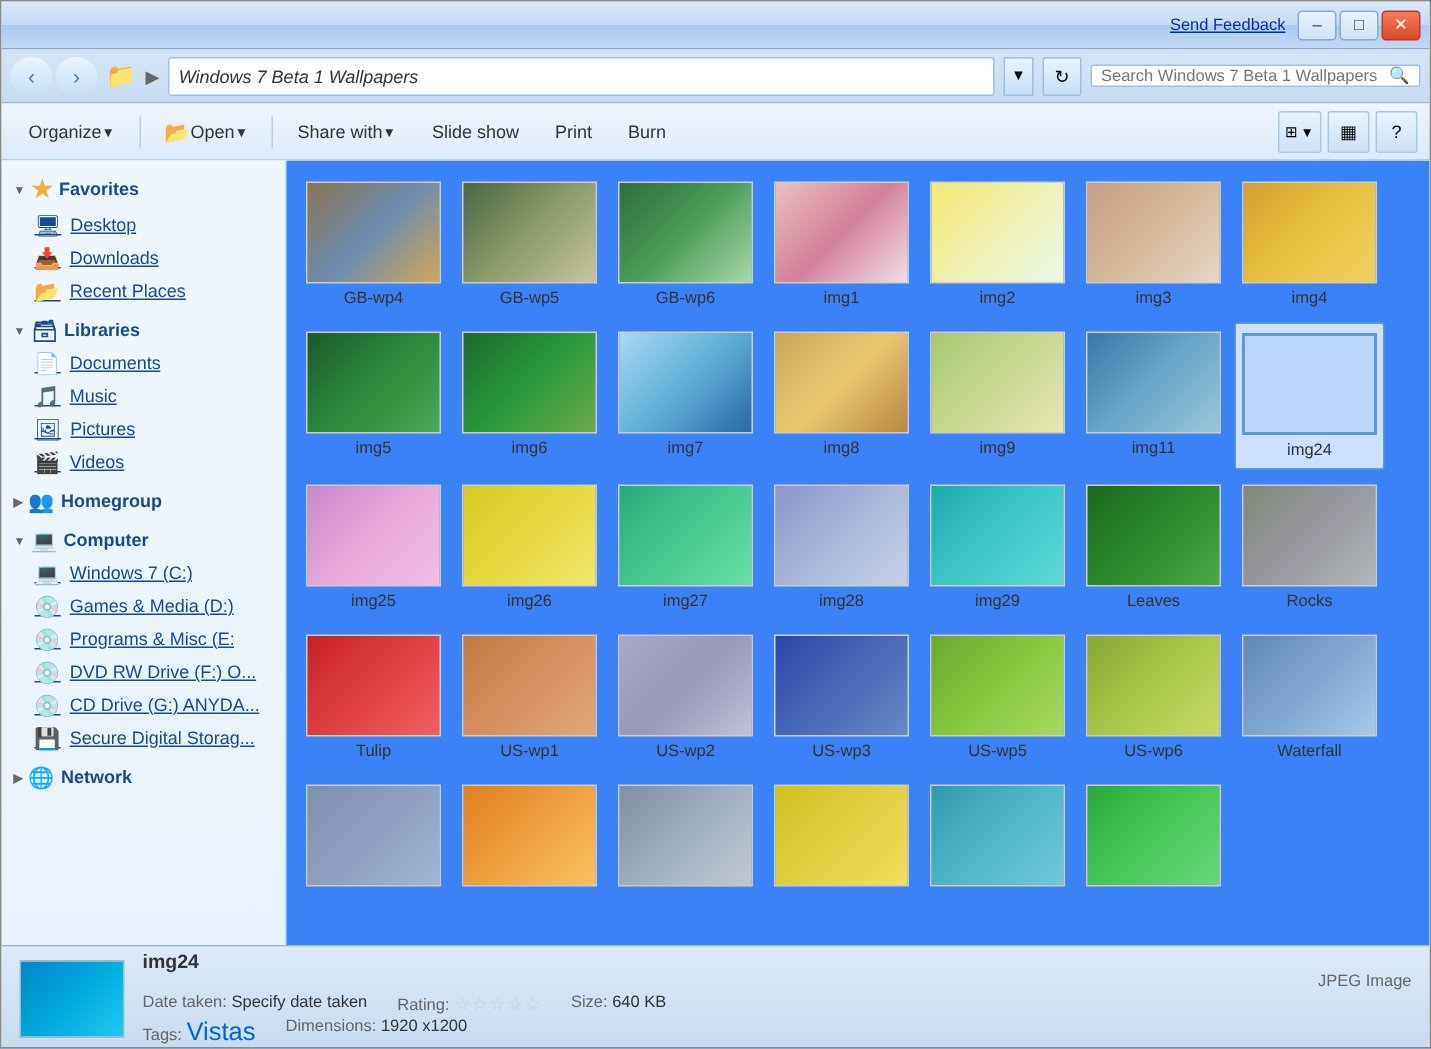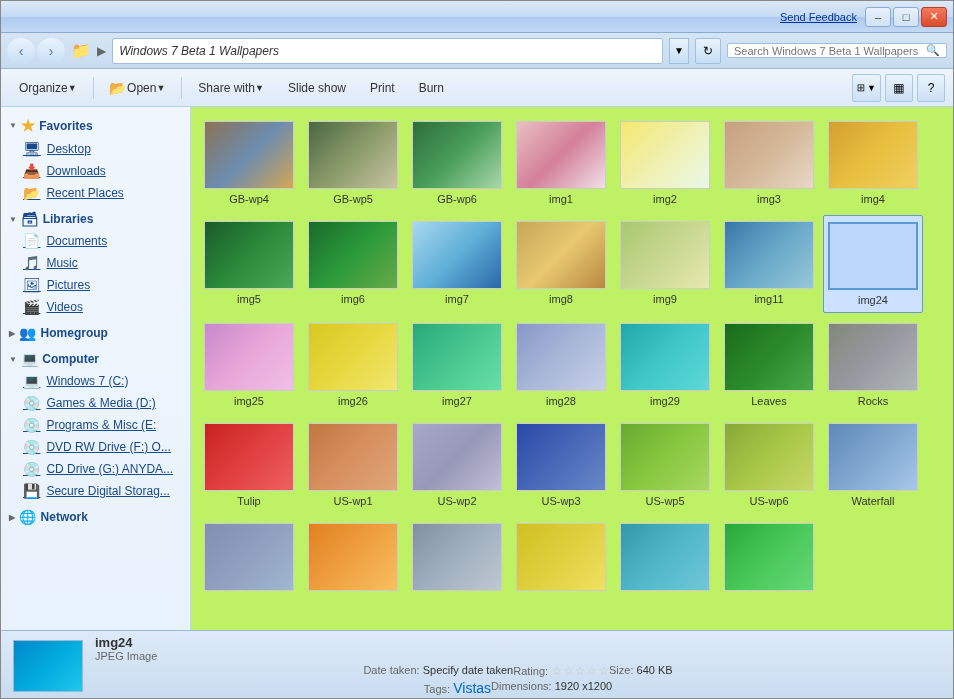--- a/index.html
+++ b/index.html
@@ -237,21 +237,21 @@
     .sidebar-label {
       white-space: nowrap;
       overflow: hidden;
       text-overflow: ellipsis;
     }
 
     
     .file-grid-container {
       flex: 1;
       overflow-y: scroll;
-      background: #bef264;
+      background: #3b82f6;
       padding: 8px;
     }
     .file-grid {
       display: flex;
       flex-wrap: wrap;
       gap: 4px;
     }
     .file-item {
       width: 100px;
       display: flex;
@@ -306,35 +306,36 @@
       flex: 1;
     }
     .status-filename {
       font-size: 13px;
       font-weight: bold;
       color: #333;
     }
     .status-type {
       font-size: 11px;
       color: #666;
+      text-align: right;
     }
     .status-meta {
       display: flex;
+      gap: 20px;
       margin-top: 2px;
-      justify-content: center;
     }
     .status-meta-item {
       font-size: 11px;
       color: #333;
     }
     .status-meta-label {
       color: #666;
     }
     .status-tags {
-      font-size: 14px;
+      font-size: 17px;
       color: #0066cc;
     }
     .star-rating {
       display: inline-flex;
       gap: 1px;
     }
     .star {
       color: #ccc;
       font-size: 12px;
     }

